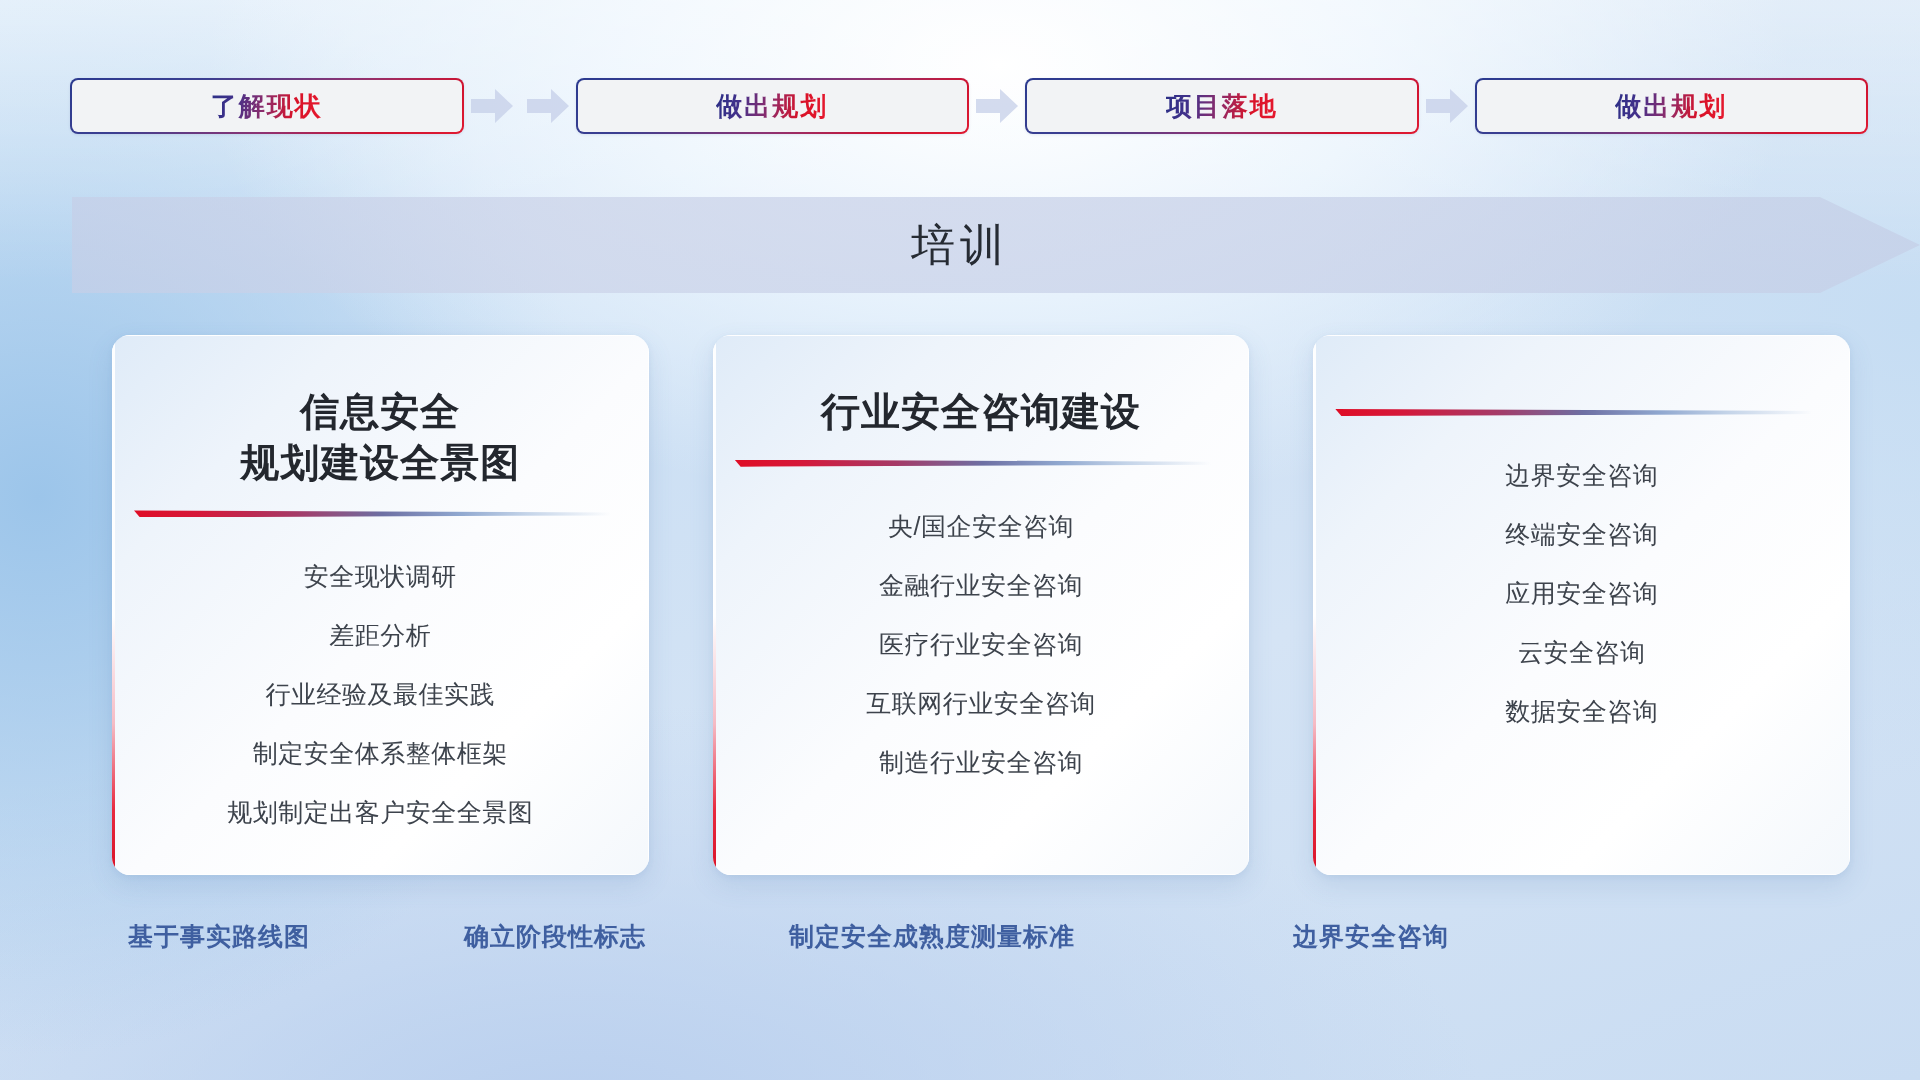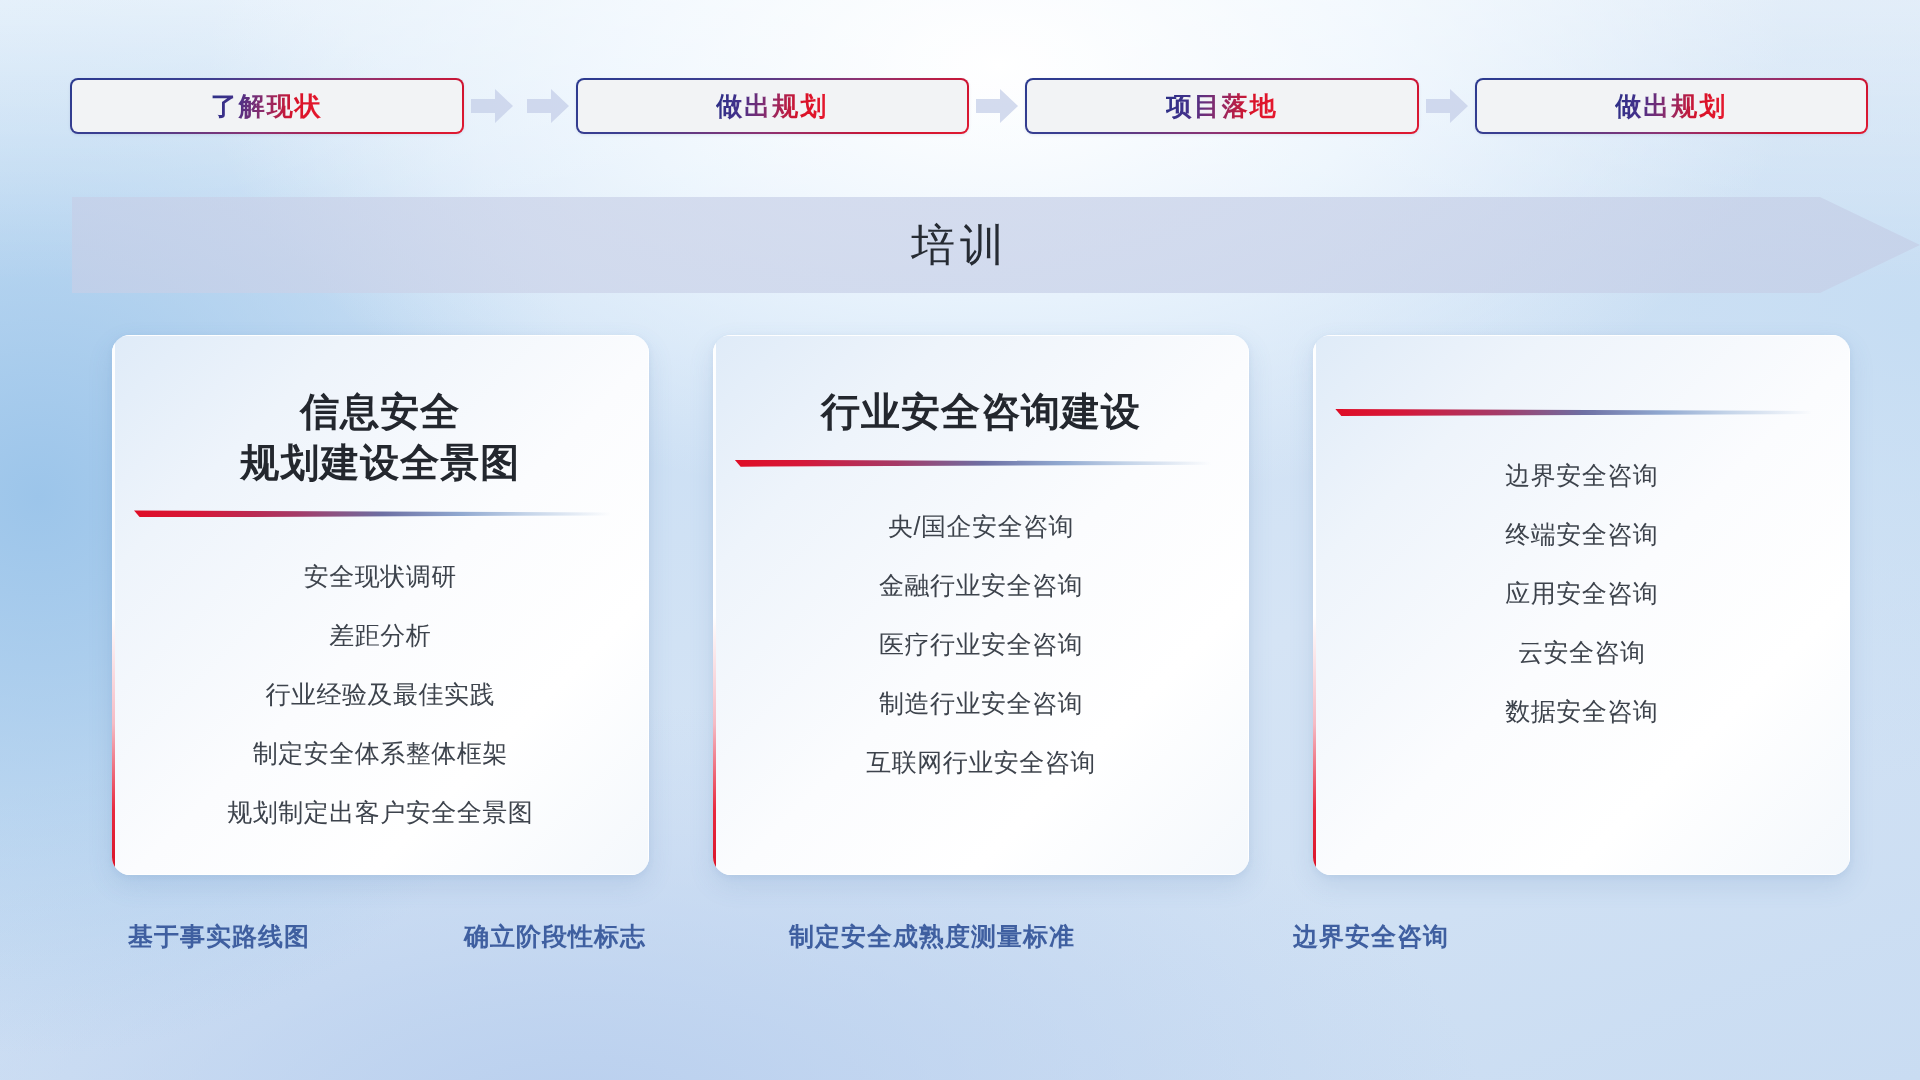--- a/index.html
+++ b/index.html
@@ -227,22 +227,22 @@
   <div class="card">
     <div class="card-edge"></div>
     <div class="card-title">行业安全咨询建设</div>
     <div class="card-rule">
         <i></i>
       </div>
     <ul class="card-list">
       <li>央/国企安全咨询</li>
       <li>金融行业安全咨询</li>
       <li>医疗行业安全咨询</li>
+      <li>互联网行业安全咨询</li>
       <li>制造行业安全咨询</li>
-      <li>互联网行业安全咨询</li>
     </ul>
   </div>
 
   <div class="card">
     <div class="card-edge"></div>
     <div class="card-rule">
         <i></i>
       </div>
     <ul class="card-list">
       <li>边界安全咨询</li>

